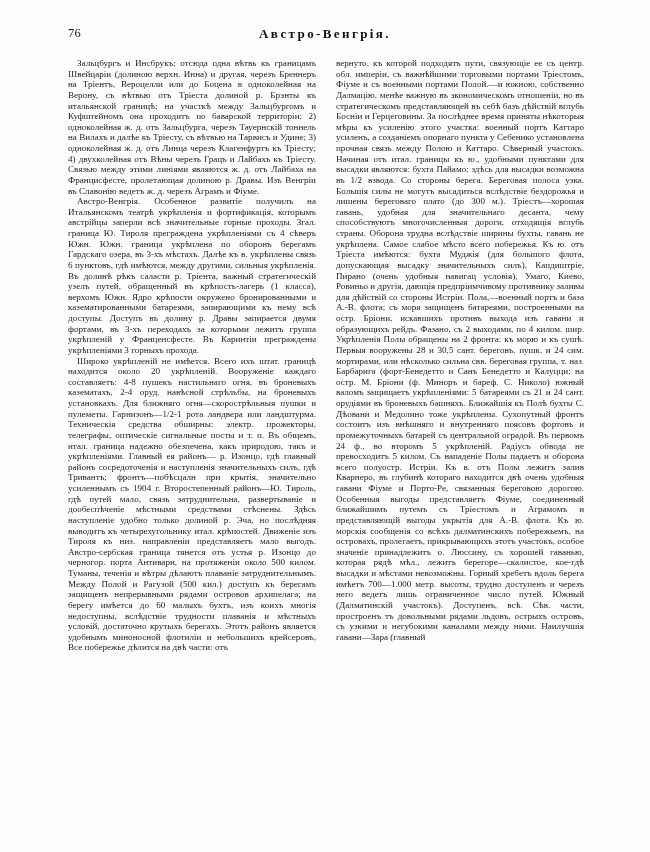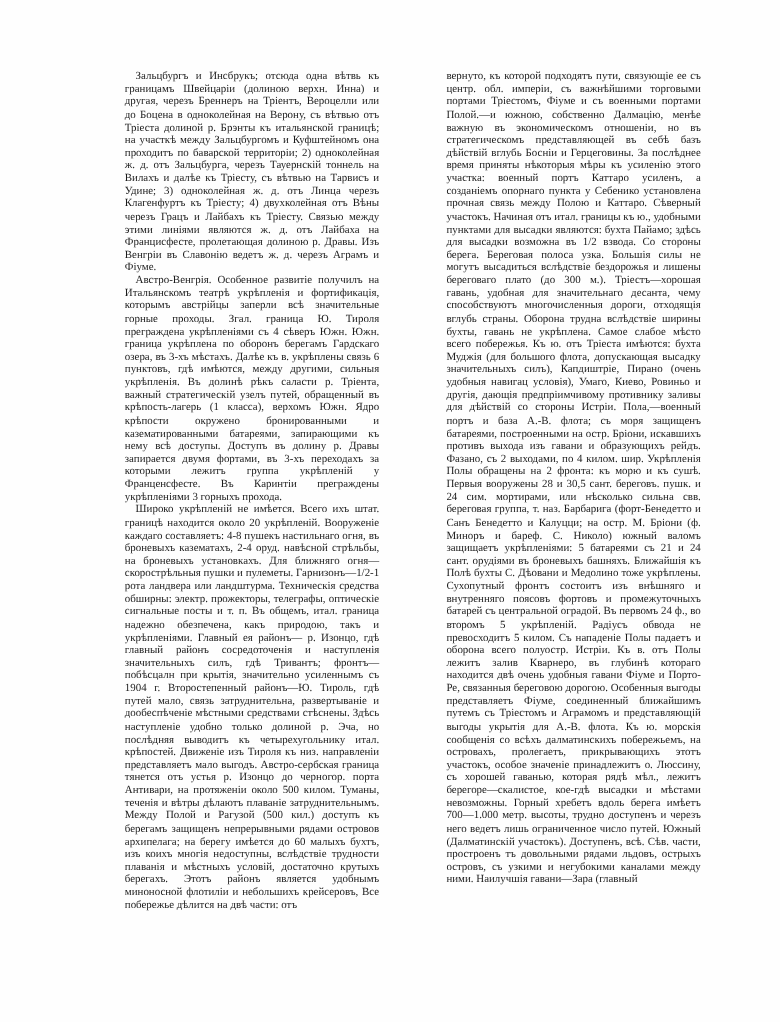--- a/index.html
+++ b/index.html
@@ -60,35 +60,38 @@
     gap: 20px;
   }
   .col {
     width: 248px;
     font-size: 9.1px;
     line-height: 10.62px;
     text-align: justify;
     text-justify: inter-word;
     color: #1b1b1b;
     hyphens: manual;
-    margin-left: 36px;
   }
   .col p {
     margin: 0;
     text-indent: 9px;
   }
   .col p.noindent {
     text-indent: 0;
   }
 </style>
 </head>
 <body>
 
 <div class="page">
 
+  <div class="header">
+    <div class="page-number">76</div>
+    <div class="header-title">Австро-Венгрія.</div>
+  </div>
 
   <div class="columns">
 
     <div class="col">
       <p>Зальцбургъ и Инсбрукъ; отсюда одна вѣтвь къ границамъ Швейцаріи (долиною верхн. Инна) и другая, черезъ Бреннеръ на Тріентъ, Вероцелли или до Боцена в одноколейная на Верону, съ вѣтвью отъ Тріеста долиной р. Брэнты къ итальянской границѣ; на участкѣ между Зальцбургомъ и Куфштейномъ она проходитъ по баварской территоріи; 2) одноколейная ж. д. отъ Зальцбурга, черезъ Тауернскій тоннель на Вилахъ и далѣе къ Тріесту, съ вѣтвью на Тарвисъ и Удине; 3) одноколейная ж. д. отъ Линца черезъ Клагенфуртъ къ Тріесту; 4) двухколейная отъ Вѣны черезъ Грацъ и Лайбахъ къ Тріесту. Связью между этими линіями являются ж. д. отъ Лайбаха на Францисфесте, пролетающая долиною р. Дравы. Изъ Венгріи въ Славонію ведетъ ж. д. черезъ Аграмъ и Фіуме.</p>
       <p>Австро-Венгрія. Особенное развитіе получилъ на Итальянскомъ театрѣ укрѣпленія и фортификація, которымъ австрійцы заперли всѣ значительные горные проходы. Згал. граница Ю. Тироля преграждена укрѣпленіями съ 4 сѣверъ Южн. Южн. граница укрѣплена по оборонъ берегамъ Гардскаго озера, въ 3-хъ мѣстахъ. Далѣе къ в. укрѣплены связь 6 пунктовъ, гдѣ имѣются, между другими, сильныя укрѣпленія. Въ долинѣ рѣкъ саласти р. Тріента, важный стратегическій узелъ путей, обращенный въ крѣпость-лагерь (1 класса), верхомъ Южн. Ядро крѣпости окружено бронированными и казематированными батареями, запирающими къ нему всѣ доступы. Доступъ въ долину р. Дравы запирается двумя фортами, въ 3-хъ переходахъ за которыми лежитъ группа укрѣпленій у Франценсфесте. Въ Каринтіи преграждены укрѣпленіями 3 горныхъ прохода.</p>
       <p>Широко укрѣпленій не имѣется. Всего ихъ штат. границѣ находится около 20 укрѣпленій. Вооруженіе каждаго составляетъ: 4-8 пушекъ настильнаго огня, въ броневыхъ казематахъ, 2-4 оруд. навѣсной стрѣльбы, на броневыхъ установкахъ. Для ближняго огня—скорострѣльныя пушки и пулеметы. Гарнизонъ—1/2-1 рота ландвера или ландштурма. Техническія средства обширны: электр. прожекторы, телеграфы, оптическіе сигнальные посты и т. п. Въ общемъ, итал. граница надежно обезпечена, какъ природою, такъ и укрѣпленіями. Главный ея районъ— р. Изонцо, гдѣ главный районъ сосредоточенія и наступленія значительныхъ силъ, гдѣ Тривантъ; фронтъ—побѣсцалн при крытія, значительно усиленнымъ съ 1904 г. Второстепенный районъ—Ю. Тироль, гдѣ путей мало, связь затруднительна, развертываніе и дообеспѣченіе мѣстными средствами стѣснены. Здѣсь наступленіе удобно только долиной р. Эча, но послѣдняя выводитъ къ четырехугольнику итал. крѣпостей. Движеніе изъ Тироля къ низ. направленіи представляетъ мало выгодъ. Австро-сербская граница тянется отъ устья р. Изонцо до черногор. порта Антивари, на протяженіи около 500 килом. Туманы, теченія и вѣтры дѣлаютъ плаваніе затруднительнымъ. Между Полой и Рагузой (500 кил.) доступъ къ берегамъ защищенъ непрерывными рядами островов архипелага; на берегу имѣется до 60 малыхъ бухтъ, изъ коихъ многія недоступны, вслѣдствіе трудности плаванія и мѣстныхъ условій, достаточно крутыхъ берегахъ. Этотъ районъ является удобнымъ миноносной флотиліи и небольшихъ крейсеровъ, Все побережье дѣлится на двѣ части: отъ</p>
     </div>
 
     <div class="col">

